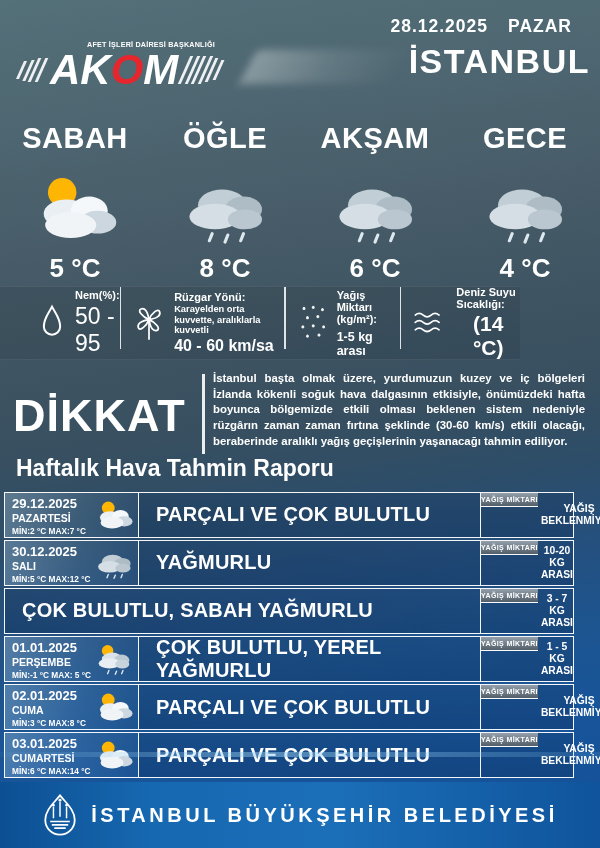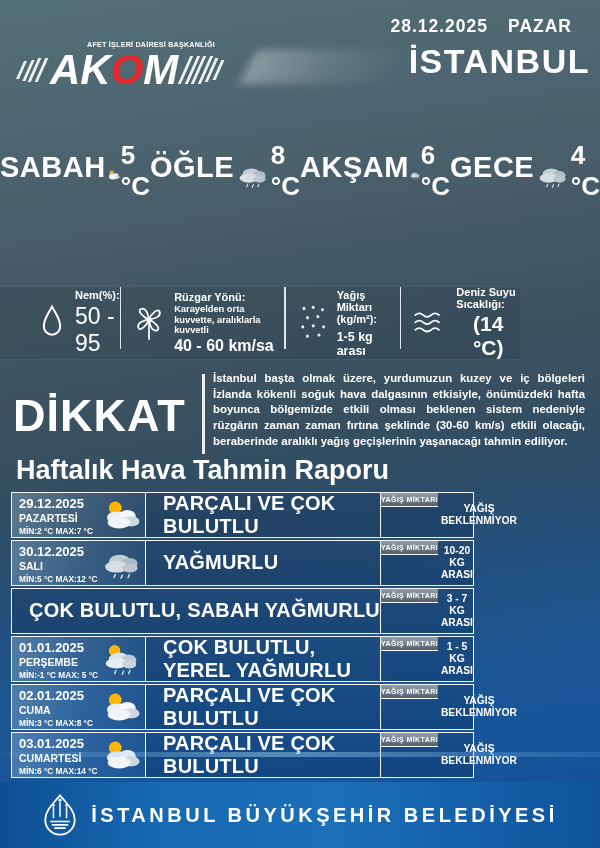--- a/index.html
+++ b/index.html
@@ -25,21 +25,21 @@
   .akom-o { color:#e5262c; }
   .swoosh { position:absolute; left:248px; top:50px; width:170px; height:34px;
     background:linear-gradient(90deg, rgba(255,255,255,.6), rgba(255,255,255,.22) 45%, rgba(255,255,255,0) 90%);
     transform:skewX(-28deg); filter:blur(4px); opacity:.55; }
   .hdr-date-row { position:absolute; top:16px; right:28px; display:flex; gap:20px;
     font-size:17.5px; font-weight:800; letter-spacing:1px; }
   .hdr-city { position:absolute; top:42px; right:10px; font-size:34px; font-weight:800;
     letter-spacing:1.5px; }
   
   .periods { position:absolute; top:122px; left:0; width:600px; display:flex; }
-  .period { width:150px; display:flex; flex-direction:row; align-items:center; }
+  .period { width:150px; display:flex; flex-direction:column; align-items:center; }
   .p-label { font-size:29px; font-weight:800; letter-spacing:.5px; }
   .p-icon { width:104px; height:74px; margin-top:16px; }
   .p-icon svg { width:100%; height:100%; }
   .p-temp { font-size:26px; font-weight:700; margin-top:8px; }
   
   .stats { position:absolute; top:286px; left:0; width:520px; height:74px;
     display:flex; align-items:flex-start; background:rgba(8,22,32,.10);
     border-top:1px solid rgba(255,255,255,.07); border-bottom:1px solid rgba(255,255,255,.07); }
   .stat { display:flex; align-items:center; height:100%; padding-left:12px; }
   .stat-hum { width:126px; padding-left:38px; }
@@ -56,22 +56,22 @@
   .s-value-sm { font-size:12.5px; font-weight:600; margin-top:5px; }
   .s-value-sea { font-size:21px; font-weight:600; margin-top:2px; text-align:center; }
   
   .warn-title { position:absolute; left:13px; top:390px; font-size:45px; font-weight:900;
     letter-spacing:1px; }
   .warn-sep { position:absolute; left:202px; top:374px; width:2.5px; height:80px;
     background:rgba(255,255,255,.9); }
   .warn-text { position:absolute; left:213px; top:371px; width:372px;
     font-size:11.4px; font-weight:700; line-height:1.38; text-align:justify; }
   
-  .week-heading { position:absolute; left:16px; top:455px; font-size:27px; font-weight:800; }
-  .wtable { position:absolute; left:11px; top:492px; width:463px; }
+  .week-heading { position:absolute; left:16px; top:455px; font-size:23px; font-weight:800; }
+  .wtable { position:absolute; left:4px; top:492px; width:570px; }
   .wrow { display:flex; height:45.5px; margin-bottom:2.6px; }
   .wcell { border:1.5px solid rgba(255,255,255,.95); height:100%; }
   .wrow .wcell:nth-child(2), .wrow .wcell:nth-child(3) { border-left:none; }
   .c-date { width:135px; position:relative; flex:none; padding:3px 0 0 7px;
     background:linear-gradient(105deg, rgba(173,205,229,.35), rgba(120,160,200,.18) 55%, rgba(40,80,130,.22)); }
   .d-date { font-size:13px; font-weight:800; }
   .d-day  { font-size:10.5px; font-weight:800; margin-top:1px; }
   .d-minmax { font-size:8.3px; font-weight:800; margin-top:2px; white-space:nowrap; }
   .row-icon { position:absolute; right:1px; top:50%; transform:translateY(-50%);
     width:46px; height:34px; }

